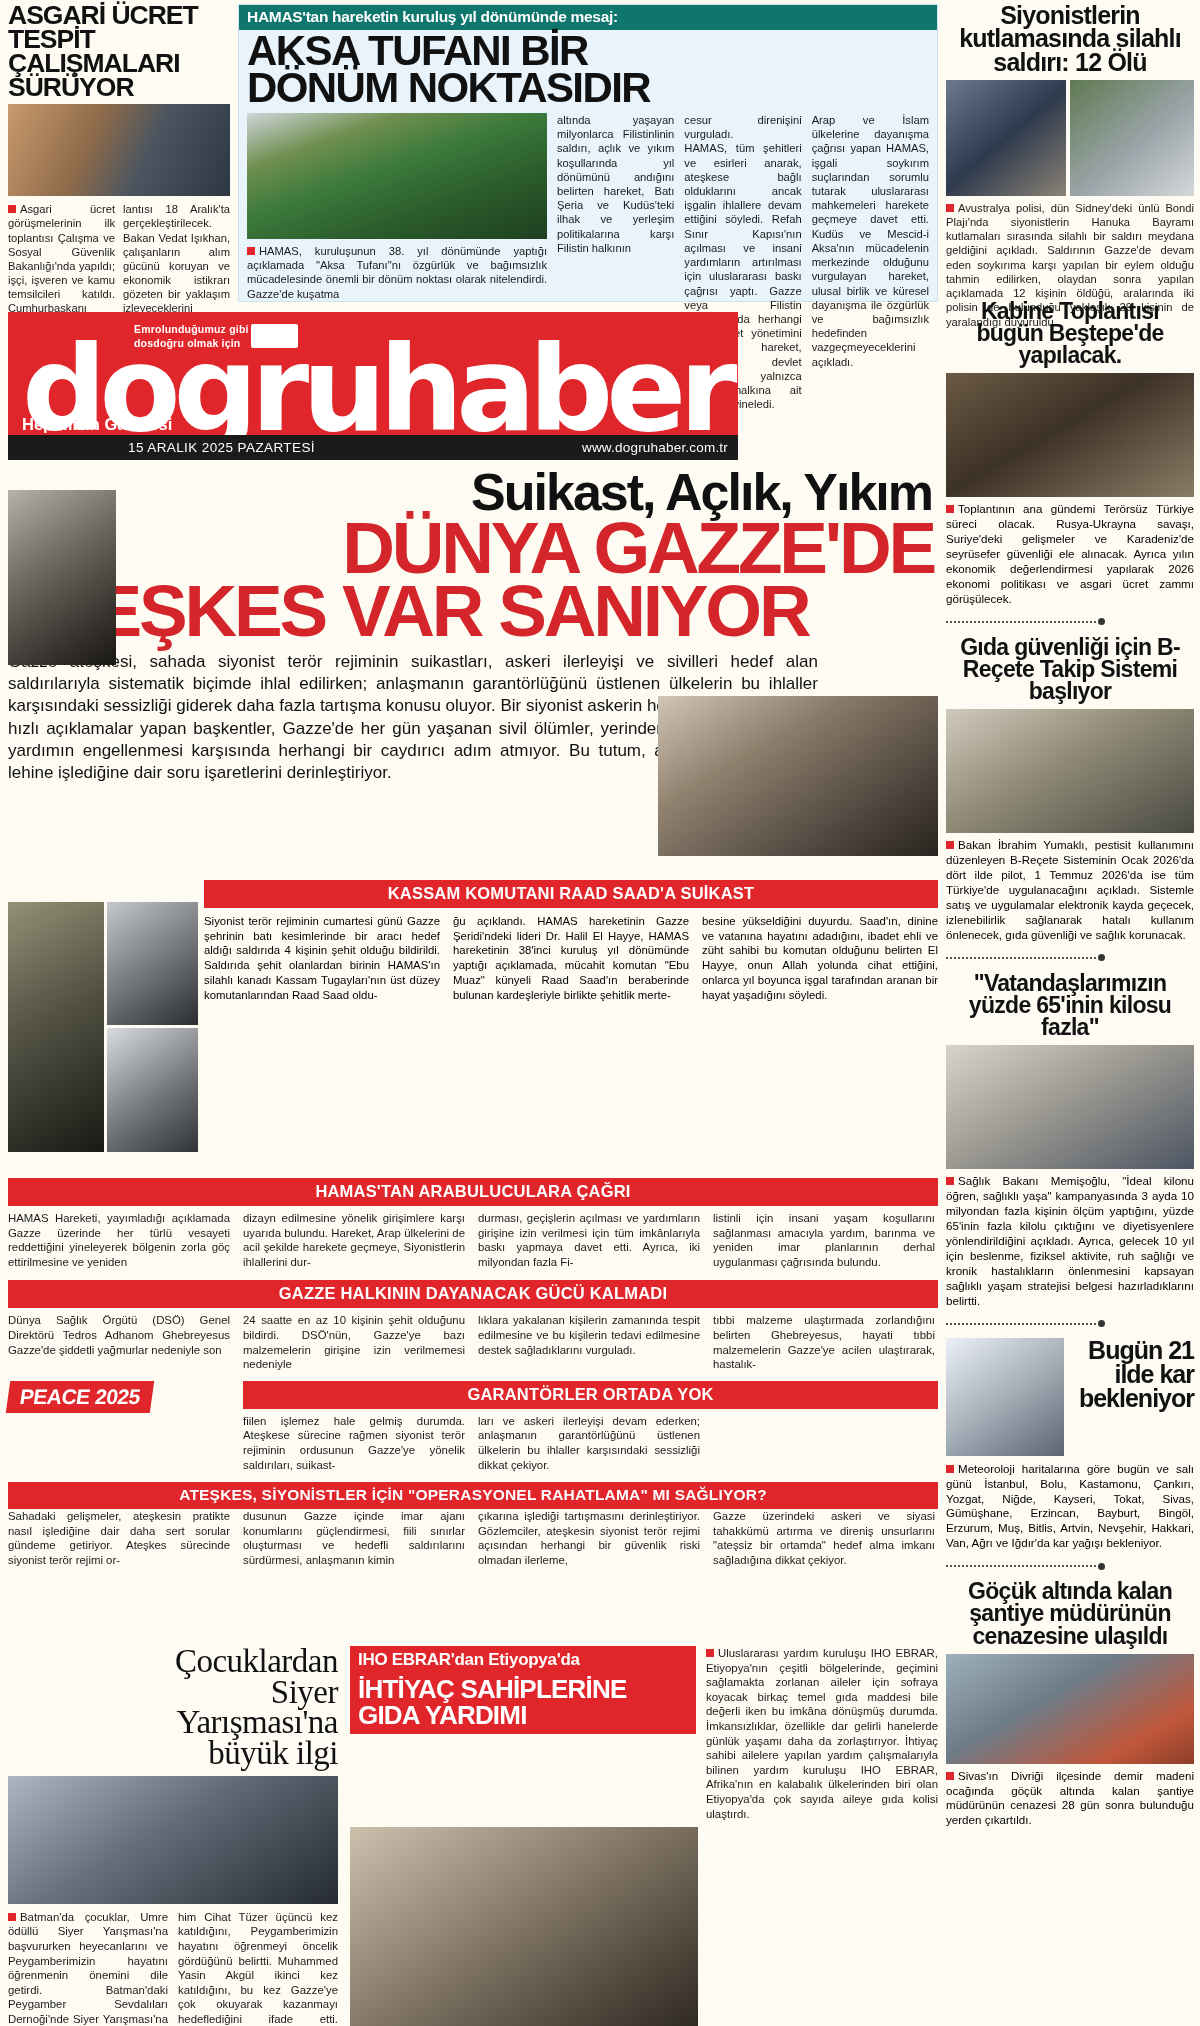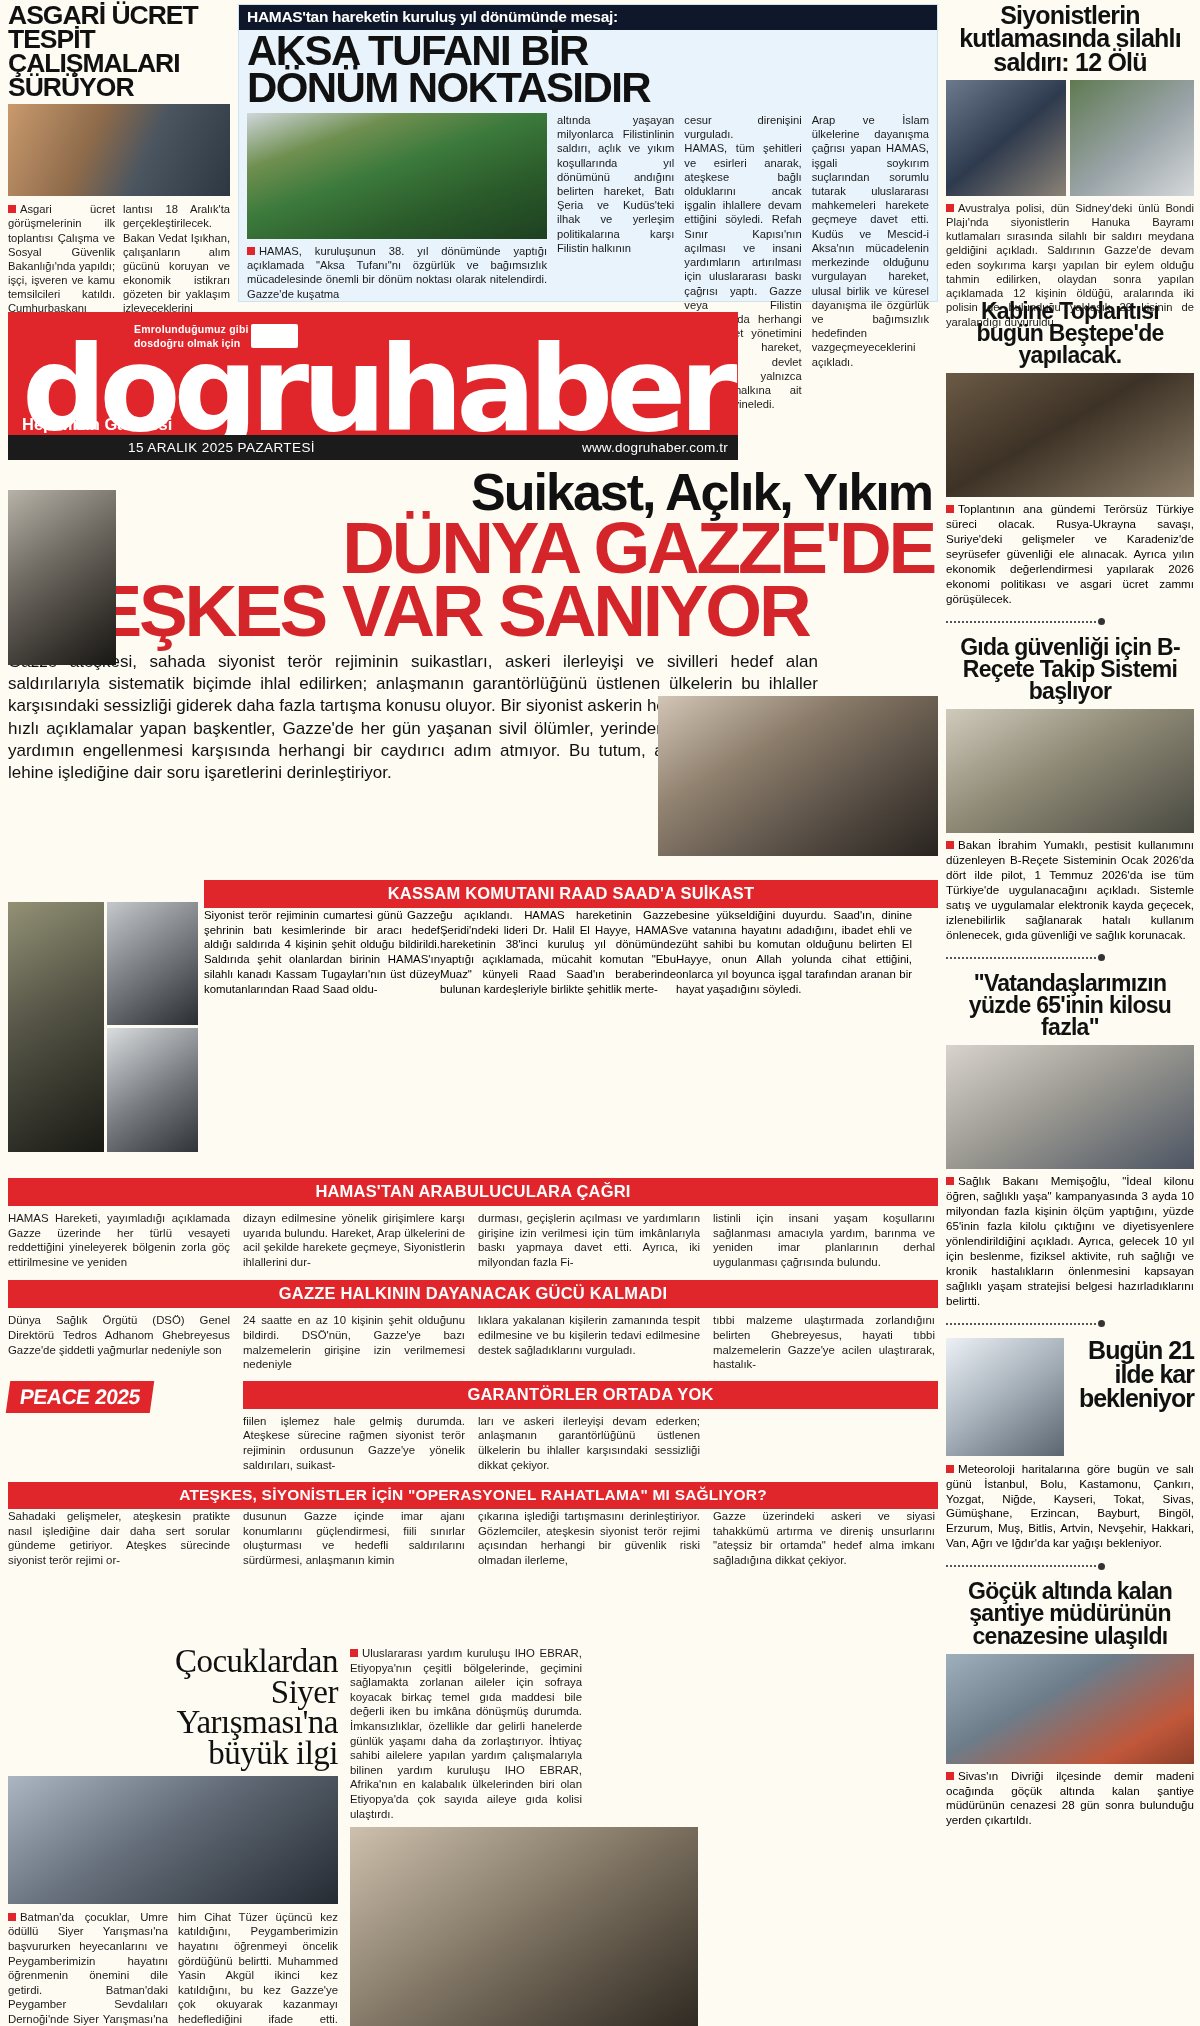--- a/index.html
+++ b/index.html
@@ -27,21 +27,21 @@
 
   
   .tl { position: absolute; left: 8px; top: 4px; width: 222px; }
   .tl h1 { font-size: 26.5px; line-height: 0.9; letter-spacing: -1px; }
   .tl .ph { width: 222px; height: 92px; margin-top: 5px; }
   .tl .cols { display: flex; gap: 8px; margin-top: 6px; }
   .tl .cols > div { width: 107px; font-size: 11.2px; line-height: 1.26; }
 
   
   .tc { position: absolute; left: 238px; top: 4px; width: 700px; height: 298px; background:#e8f3fb; border:1px solid #cfe2ef; }
-  .tc .kicker { background: #0f172a; color: #fff; font-weight: bold; font-size: 15.5px;
+  .tc .kicker { background: #0f766e; color: #fff; font-weight: bold; font-size: 15.5px;
                 padding: 3px 8px 4px 8px; letter-spacing: -0.3px; }
   .tc h1 { font-size: 42px; line-height: 0.88; letter-spacing: -1.6px; padding: 3px 8px 0 8px; }
   .tc .inner { display: flex; gap: 10px; padding: 6px 8px 6px 8px; }
   .tc .leftcol { width: 300px; }
   .tc .leftcol .ph { width: 300px; height: 126px; }
   .tc .leftcol .txt { font-size: 11.2px; line-height: 1.27; margin-top: 5px; }
   .tc .c2, .tc .c3 { width: 184px; font-size: 11.2px; line-height: 1.27; }
 
   
   .tr { position: absolute; left: 946px; top: 4px; width: 248px; }
@@ -74,21 +74,21 @@
   .main .h-c { font-size: 73px; font-weight: bold; color: #d4262a;
                letter-spacing: -3.2px; line-height: 0.86; text-align: left; }
   .main .spot { margin-top: 8px; font-size: 17px; line-height: 1.31; color: #111;
                 text-align: justify; width: 810px; }
 
   
   .kassam { position: absolute; left: 8px; top: 880px; width: 930px; }
   .kassam .kp { position: absolute; left: 0; top: 22px; width: 190px; height: 250px;}
   .kassam .redbar { margin-left: 196px; width: 734px; background: #e0262b; color: #fff;
                     text-align: center; font-weight: bold; font-size: 16.5px; padding: 4px 0 5px; letter-spacing: .2px;}
-  .kassam .cols { margin-left: 196px; width: 734px; display: flex; }
+  .kassam .cols { margin-left: 196px; width: 734px; display: flex; gap: 13px; margin-top: 6px; }
   .kassam .cols > div { width: 236px; font-size: 11.4px; line-height: 1.29; text-align: justify; }
 
   .sectionbar { background: #e0262b; color: #fff; text-align: center; font-weight: bold;
                 font-size: 16.5px; padding: 4px 0 5px; letter-spacing: .2px;}
 
   
   .rail { position: absolute; left: 946px; top: 300px; width: 248px; }
   .rail h2 { font-size: 23px; line-height: 0.96; text-align: center; letter-spacing: -0.7px;
              font-weight: bold; color: #111; }
   .rail .ph { width: 248px; height: 124px; margin: 7px 0 5px; }
@@ -240,20 +240,24 @@
       <div style="display:flex;gap:10px;margin-top:6px">
         <div class="body-txt" style="width:160px">
           <span class="bullet"></span><span>Batman'da çocuklar, Umre ödüllü Siyer Yarışması'na başvururken heyecanlarını ve Peygamberimizin hayatını öğrenmenin önemini dile getirdi. Batman'daki Peygamber Sevdalıları Dernoği'nde Siyer Yarışması'na kayıt yaptıran öğrenciler, yarışmanın onlar için öğrenme ve ... süreci olduğunu söyledi. Abdulra-</span>
         </div>
         <div class="body-txt" style="width:160px">him Cihat Tüzer üçüncü kez katıldığını, Peygamberimizin hayatını öğrenmeyi öncelik gördüğünü belirtti. Muhammed Yasin Akgül ikinci kez katıldığını, bu kez Gazze'ye çok okuyarak kazanmayı hedeflediğini ifade etti. Muhammed Yuşa Yavuz ise ödüller kadar Peygamberimizin hayatını öğrenmenin önemli olduğunu vurguladı.</div>
       </div>
     </div>
 
     <div style="width:588px">
       <div style="display:flex;gap:10px;align-items:flex-start">
+        <div style="flex:1">
+          <div style="background:#e0262b;color:#fff;font-weight:bold;font-size:17px;padding:4px 8px;letter-spacing:-.3px">IHO EBRAR'dan Etiyopya'da</div>
+          <div style="background:#e0262b;color:#fff;font-weight:bold;font-size:26px;padding:2px 8px 6px;letter-spacing:-.8px;line-height:1.0">İHTİYAÇ SAHİPLERİNE GIDA YARDIMI</div>
+        </div>
         <div class="body-txt" style="width:232px">
           <span class="bullet"></span><span>Uluslararası yardım kuruluşu IHO EBRAR, Etiyopya'nın çeşitli bölgelerinde, geçimini sağlamakta zorlanan aileler için sofraya koyacak birkaç temel gıda maddesi bile değerli iken bu imkâna dönüşmüş durumda. İmkansızlıklar, özellikle dar gelirli hanelerde günlük yaşamı daha da zorlaştırıyor. İhtiyaç sahibi ailelere yapılan yardım çalışmalarıyla bilinen yardım kuruluşu IHO EBRAR, Afrika'nın en kalabalık ülkelerinden biri olan Etiyopya'da çok sayıda aileye gıda kolisi ulaştırdı.</span>
         </div>
       </div>
       <div class="photo" style="width:348px;height:230px;margin-top:6px;background:linear-gradient(150deg,#c2b39c 0%,#8e7f68 40%,#5a4f40 75%,#332d25 100%)"></div>
     </div>
   </div>
 
   <div class="rail">
 

